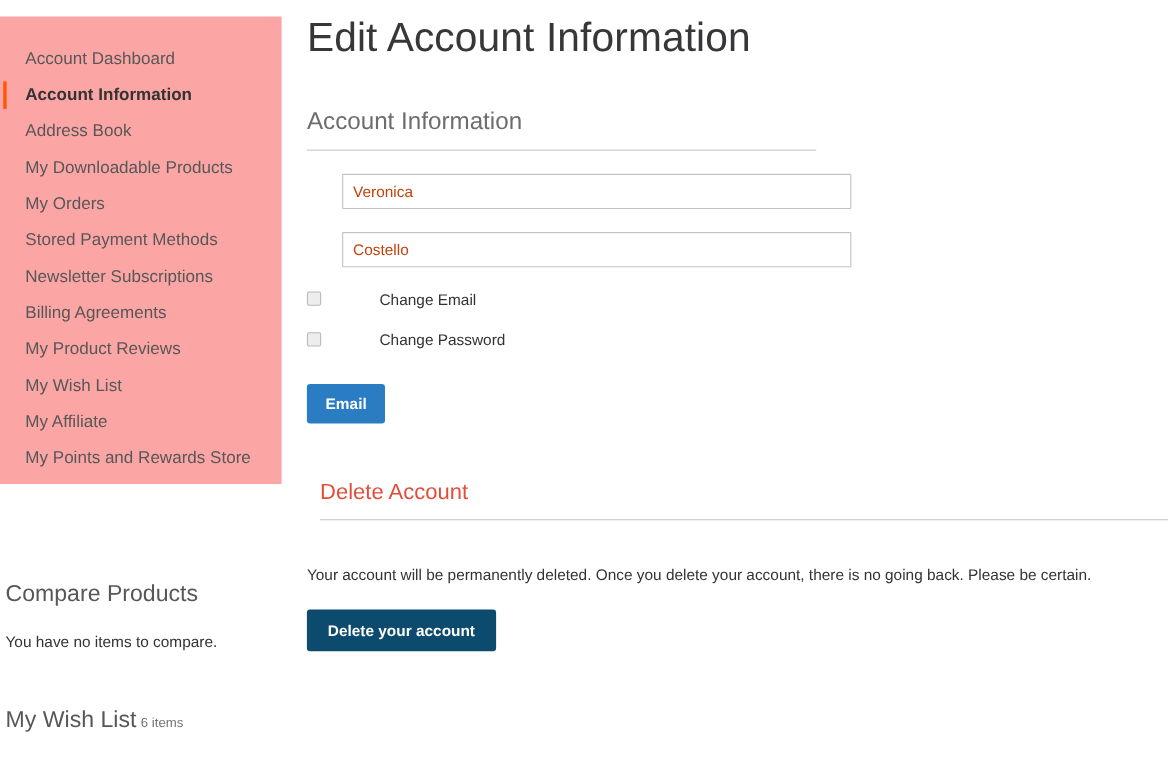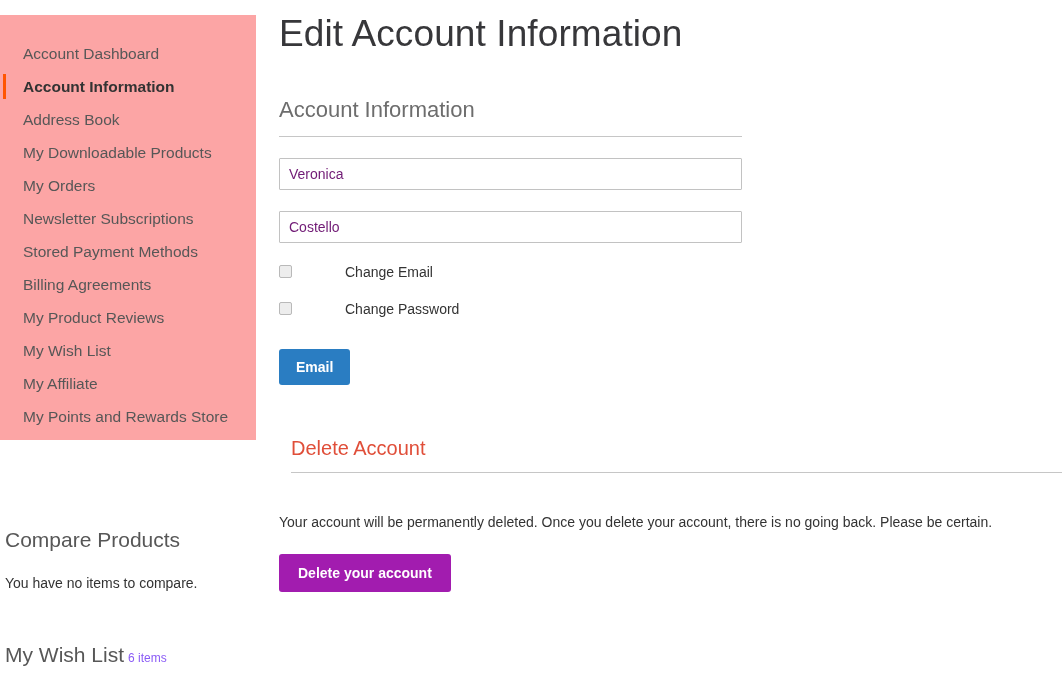--- a/index.html
+++ b/index.html
@@ -74,21 +74,21 @@
     font-size: 21px;
     font-weight: normal;
     color: #575757;
     line-height: 1.1;
     margin: 0;
     padding: 0;
     white-space: nowrap;
   }
   .side-block-title .counter {
     font-size: 12px;
-    color: #8b5cf6;
+    color: #737373;
     margin-left: 4px;
   }
   .side-block-empty {
     font-size: 14px;
     color: #333333;
     margin: 0;
     padding-top: 24px;
   }
 
   
@@ -145,23 +145,24 @@
   .text-input {
     display: block;
     width: 463px;
     height: 32px;
     box-sizing: border-box;
     border: 1px solid #c2c2c2;
     border-radius: 1px;
     background: #ffffff;
     font-family: "Liberation Sans", sans-serif;
     font-size: 14px;
-    color: #701a75;
+    color: #c2410c;
     padding: 0 9px;
     outline: none;
+    margin-left: 32px;
   }
 
   .choice-field {
     margin-top: 21px;
     display: flex;
     align-items: center;
     gap: 44px;
   }
   .checkbox-box {
     width: 13px;
@@ -192,21 +193,21 @@
     color: #ffffff;
     cursor: pointer;
     text-align: center;
   }
   .btn-primary {
     background: #2a7dc2;
     font-size: 14px;
     padding: 10px 17px;
   }
   .btn-danger {
-    background: #a21caf;
+    background: #0c4a6e;
     font-size: 14px;
     padding: 11px 19px;
   }
 
   .delete-section {
     margin-top: 52px;
   }
   .delete-title {
     display: block;
     width: 771px;
@@ -254,25 +255,25 @@
 
       <li class="nav-item">
         <span>My Downloadable Products</span>
       </li>
 
       <li class="nav-item">
         <span>My Orders</span>
       </li>
 
       <li class="nav-item">
+        <span>Stored Payment Methods</span>
+      </li>
+
+      <li class="nav-item">
         <span>Newsletter Subscriptions</span>
-      </li>
-
-      <li class="nav-item">
-        <span>Stored Payment Methods</span>
       </li>
 
       <li class="nav-item">
         <span>Billing Agreements</span>
       </li>
 
       <li class="nav-item">
         <span>My Product Reviews</span>
       </li>
 

